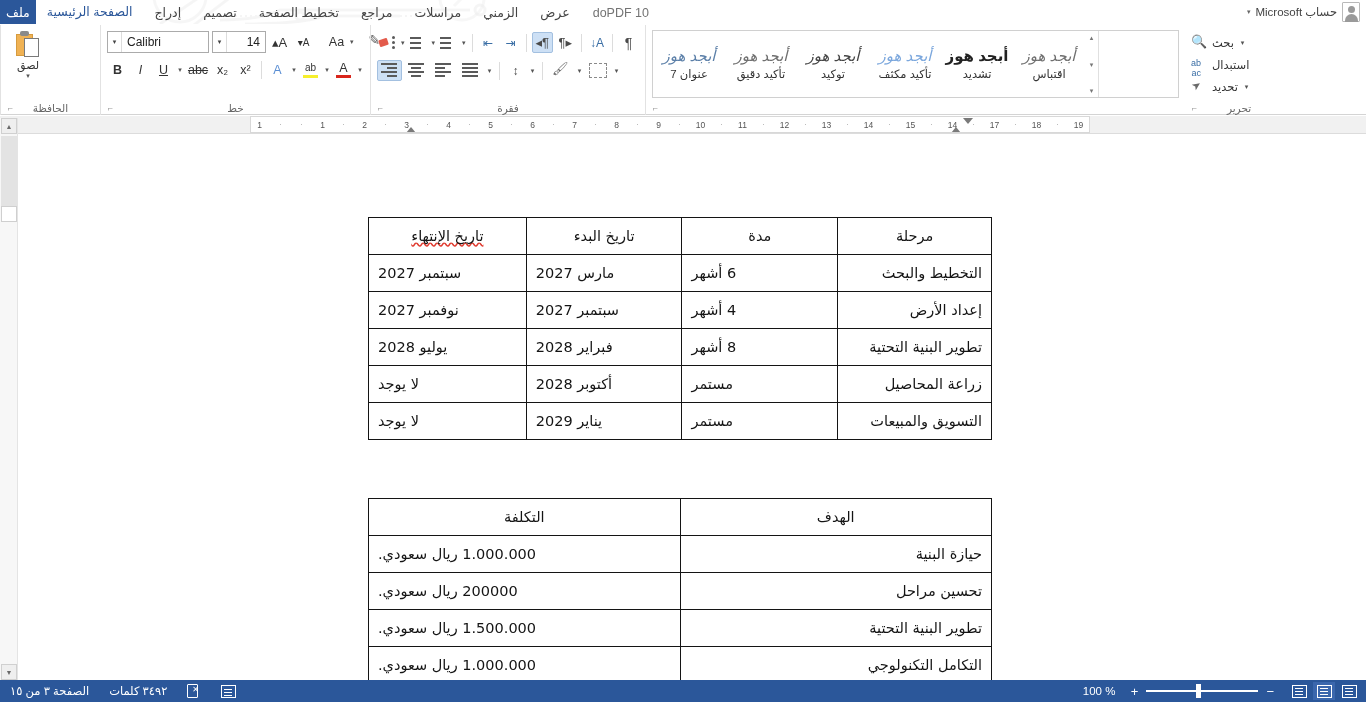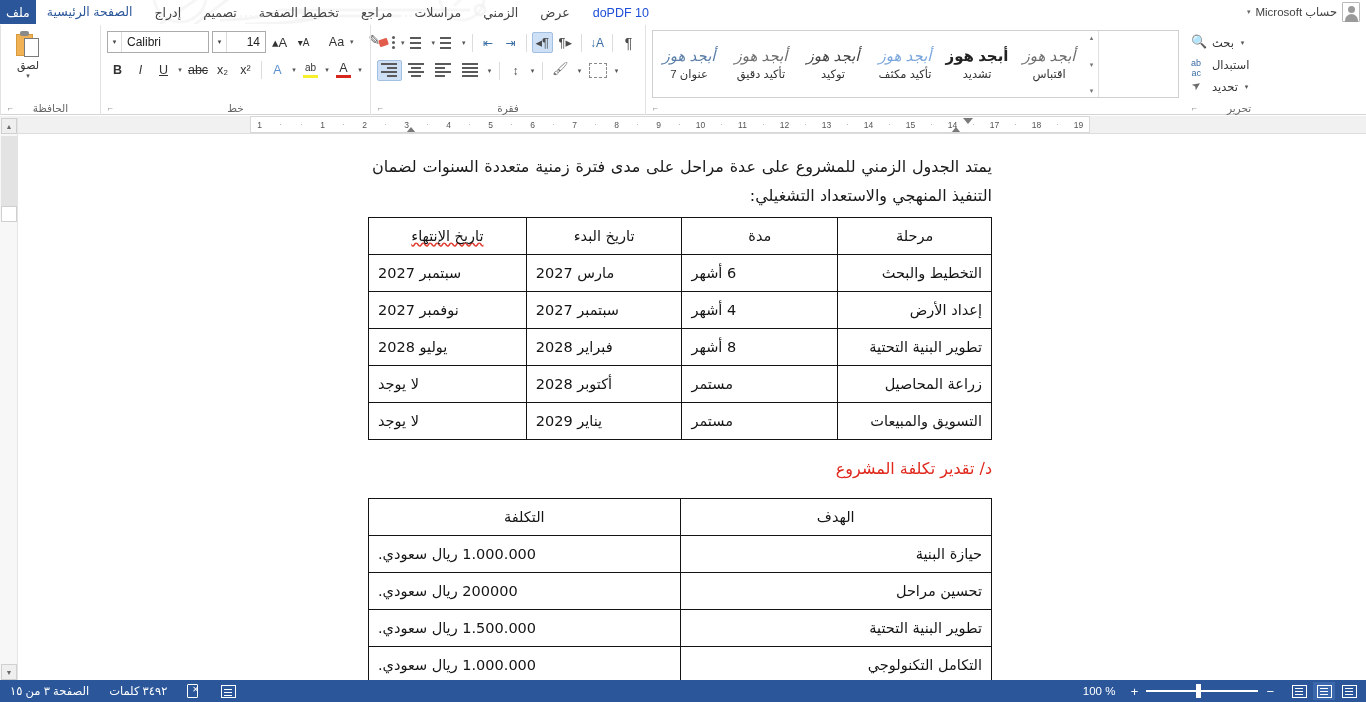--- a/index.html
+++ b/index.html
@@ -57,21 +57,21 @@
   .tab-file {
     background: #2b579a; color: #fff; padding: 0 6px;
     display: flex; align-items: center; justify-content: center;
     font-size: 12.5px; height: 25px;
   }
   .tab {
     padding: 0 11px; display: flex; align-items: center; justify-content: center;
     color: #444; height: 25px; white-space: nowrap;
   }
   .tab.active { color: #2b579a; background: #fff; border-bottom: 2px solid #fff; }
-  .tab-dopdf { color: #1d4ed8; padding: 0 12px; display: flex; align-items: center; }
+  .tab-dopdf { color: #737373; padding: 0 12px; display: flex; align-items: center; }
 
   
   .ribbon {
     position: absolute; left: 0; top: 25px; width: 1366px; height: 90px;
     background: #ffffff; border-bottom: 1px solid #d4d4d4;
     display: flex; flex-direction: row-reverse;
   }
   .grp {
     position: relative; height: 90px;
     border-left: 1px solid #e2e2e2;
@@ -731,21 +731,20 @@
       <span class="indent-m ind-dn" style="left:712px"></span>
     </div>
     <div class="tabbox-r">
       <span class="lmark"></span>
     </div>
   </div>
 
   <div class="docarea">
     <div class="page">
 
-      <div class="para">يمتد الجدول الزمني للمشروع على عدة مراحل على مدى فترة زمنية متعددة السنوات لضمان التنفيذ المنهجي والاستعداد التشغيلي:</div>
 
       <table class="doc" style="top:83px; right:96px; width:624px;">
         <tbody>
             <tr>
           <td class="ctr" style="width:154px">مرحلة</td>
           <td class="ctr" style="width:156px">مدة</td>
           <td class="ctr" style="width:156px">تاريخ البدء</td>
           <td class="ctr" style="width:158px">
             <span class="misspell">تاريخ الإنتهاء</span>
           </td>
@@ -776,21 +775,20 @@
         </tr>
         <tr>
           <td class="rgt">التسويق والمبيعات</td>
           <td class="lft">مستمر</td>
           <td class="lft">يناير 2029</td>
           <td class="lft">لا يوجد</td>
         </tr>
       </tbody>
         </table>
 
-      <div class="redhead" style="top:325px">د/ تقدير تكلفة المشروع</div>
 
       <table class="doc" style="top:364px; right:96px; width:624px;">
         <tbody>
             <tr>
           <td class="ctr" style="width:312px">الهدف</td>
           <td class="ctr" style="width:312px">التكلفة</td>
         </tr>
         <tr>
           <td class="rgt">حيازة البنية</td>
           <td class="lft">1.000.000 ريال سعودي.</td>

